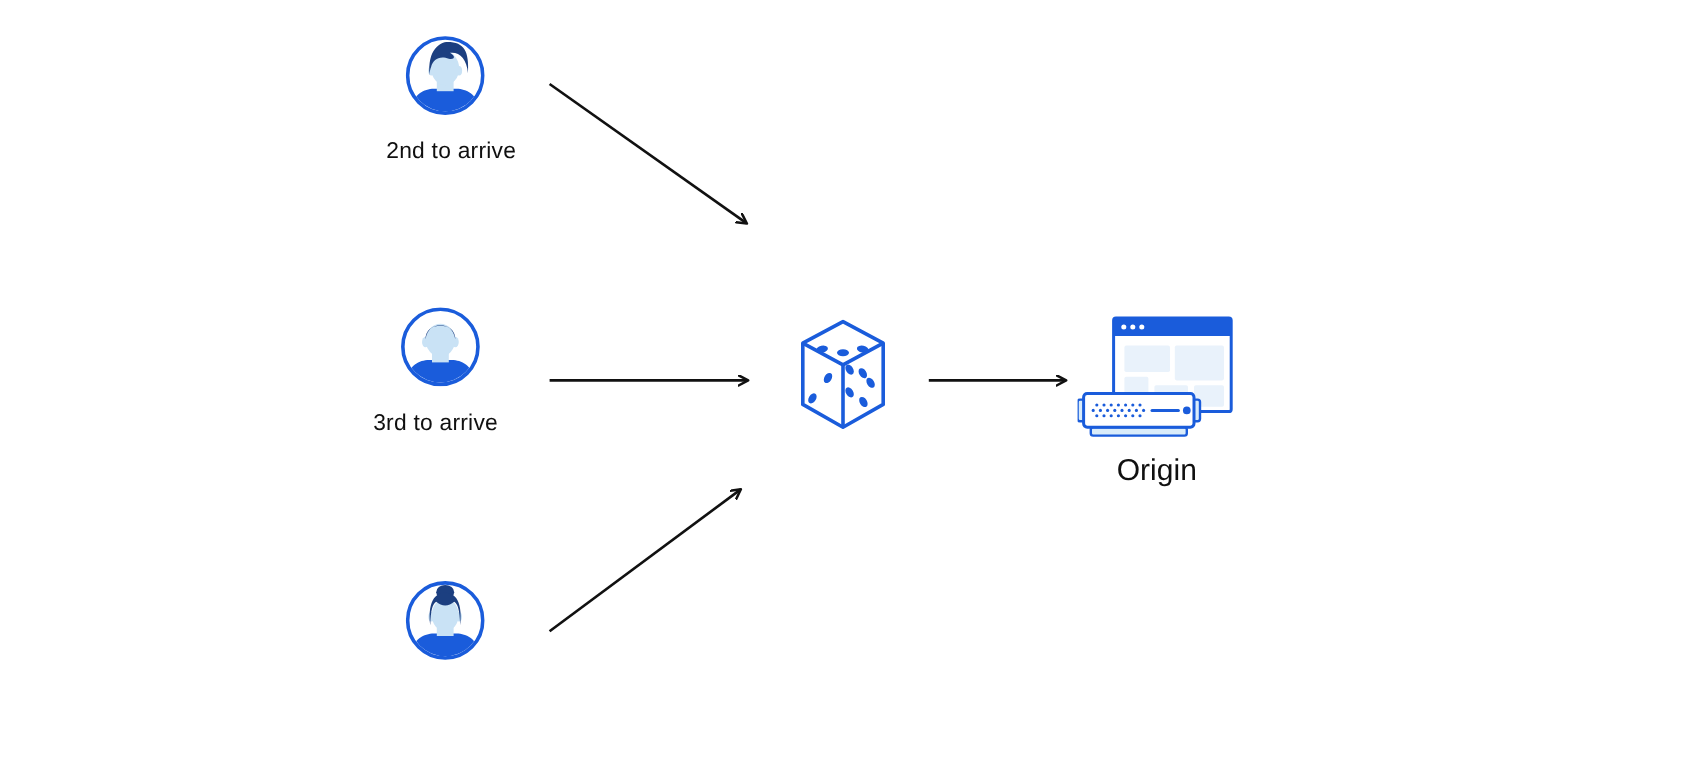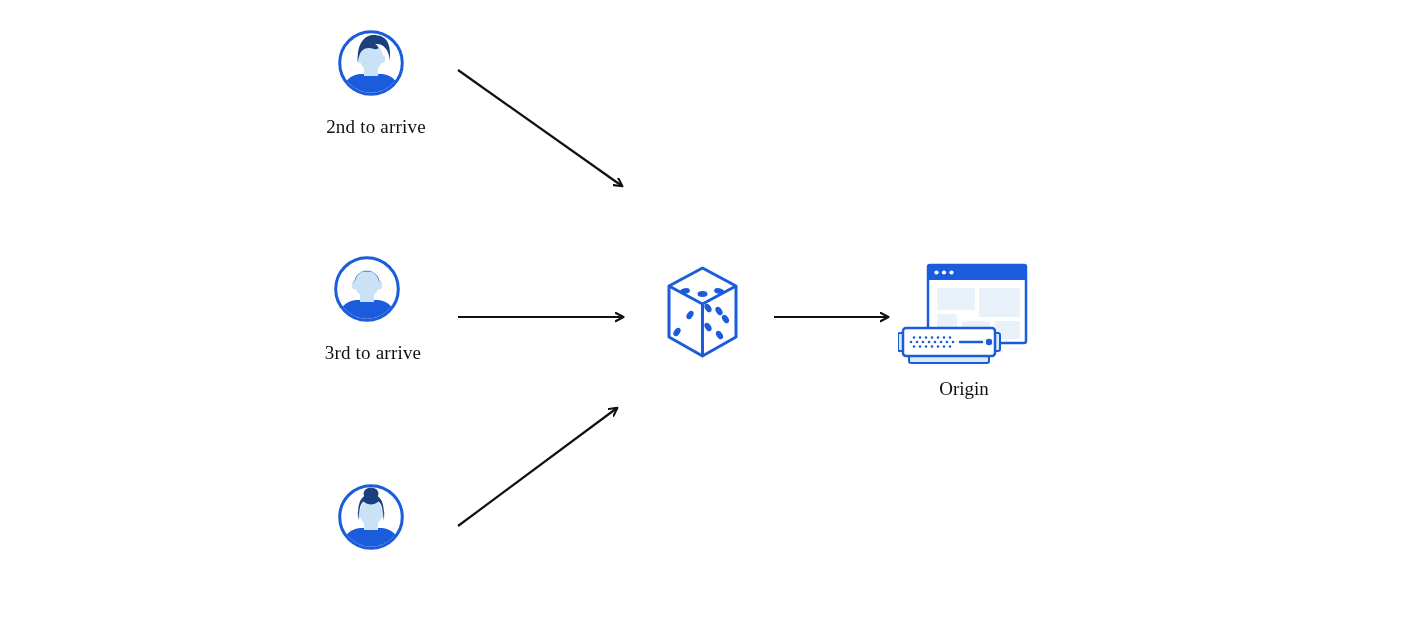--- a/index.html
+++ b/index.html
@@ -12,38 +12,38 @@
     --text-color: #101010;
     --background: #ffffff;
   }
   * { margin: 0; padding: 0; box-sizing: border-box; }
   html, body { background: var(--background); }
   .canvas {
     position: relative;
     width: 1405px;
     height: 633px;
     background: var(--background);
-    font-family: Liberation Serif, serif;
+    font-family: Liberation Sans, sans-serif;
     overflow: hidden;
   }
   .abs { position: absolute; }
   .node-label {
     position: absolute;
     width: 160px;
     text-align: center;
     font-size: 19px;
     line-height: 24px;
     color: var(--text-color);
     letter-spacing: 0.2px;
   }
   .origin-label {
     position: absolute;
     width: 132px;
     text-align: center;
-    font-size: 19px;
+    font-size: 25px;
     color: var(--text-color);
   }
   svg { display: block; }
   .arrow-layer {
     position: absolute;
     inset: 0;
     pointer-events: none;
   }
 </style>
 </head>
@@ -90,21 +90,21 @@
     <circle cx="33" cy="33" r="31.3" fill="#ffffff" stroke="var(--primary-blue)" stroke-width="3"></circle>
     <g clip-path="url(#clipB)">
       <path d="M3 66 C5 50 13 45 22 44 L44 44 C53 45 61 50 63 66 Z" fill="var(--primary-blue)"></path>
       <rect x="26" y="33" width="14" height="13" fill="var(--face-blue)"></rect>
       <ellipse cx="20.5" cy="29" rx="2.8" ry="4.4" fill="var(--face-blue)"></ellipse>
       <ellipse cx="45.5" cy="29" rx="2.8" ry="4.4" fill="var(--face-blue)"></ellipse>
       <ellipse cx="33" cy="27.5" rx="12.2" ry="13.8" fill="var(--face-blue)"></ellipse>
       <path d="M20.5 27 C20.5 11 45.5 11 45.5 27 C43.5 18 40 15.5 33 15.5 C26 15.5 22.5 18 20.5 27 Z" fill="var(--dark-navy)"></path>
     </g>
   </svg>
-  <div class="node-label" style="left:293px; top:341px;">3rd to arrive</div>
+  <div class="node-label" style="left:283px; top:341px;">3rd to arrive</div>
 
   <svg class="abs" style="left:338px; top:484px;" width="66" height="66" viewBox="0 0 66 66">
     <defs>
         <clipPath id="clipC">
           <circle cx="33" cy="33" r="29.8"></circle>
         </clipPath>
       </defs>
     <circle cx="33" cy="33" r="31.3" fill="#ffffff" stroke="var(--primary-blue)" stroke-width="3"></circle>
     <g clip-path="url(#clipC)">
       <path d="M3 66 C5 50 13 45 22 44 L44 44 C53 45 61 50 63 66 Z" fill="var(--primary-blue)"></path>

